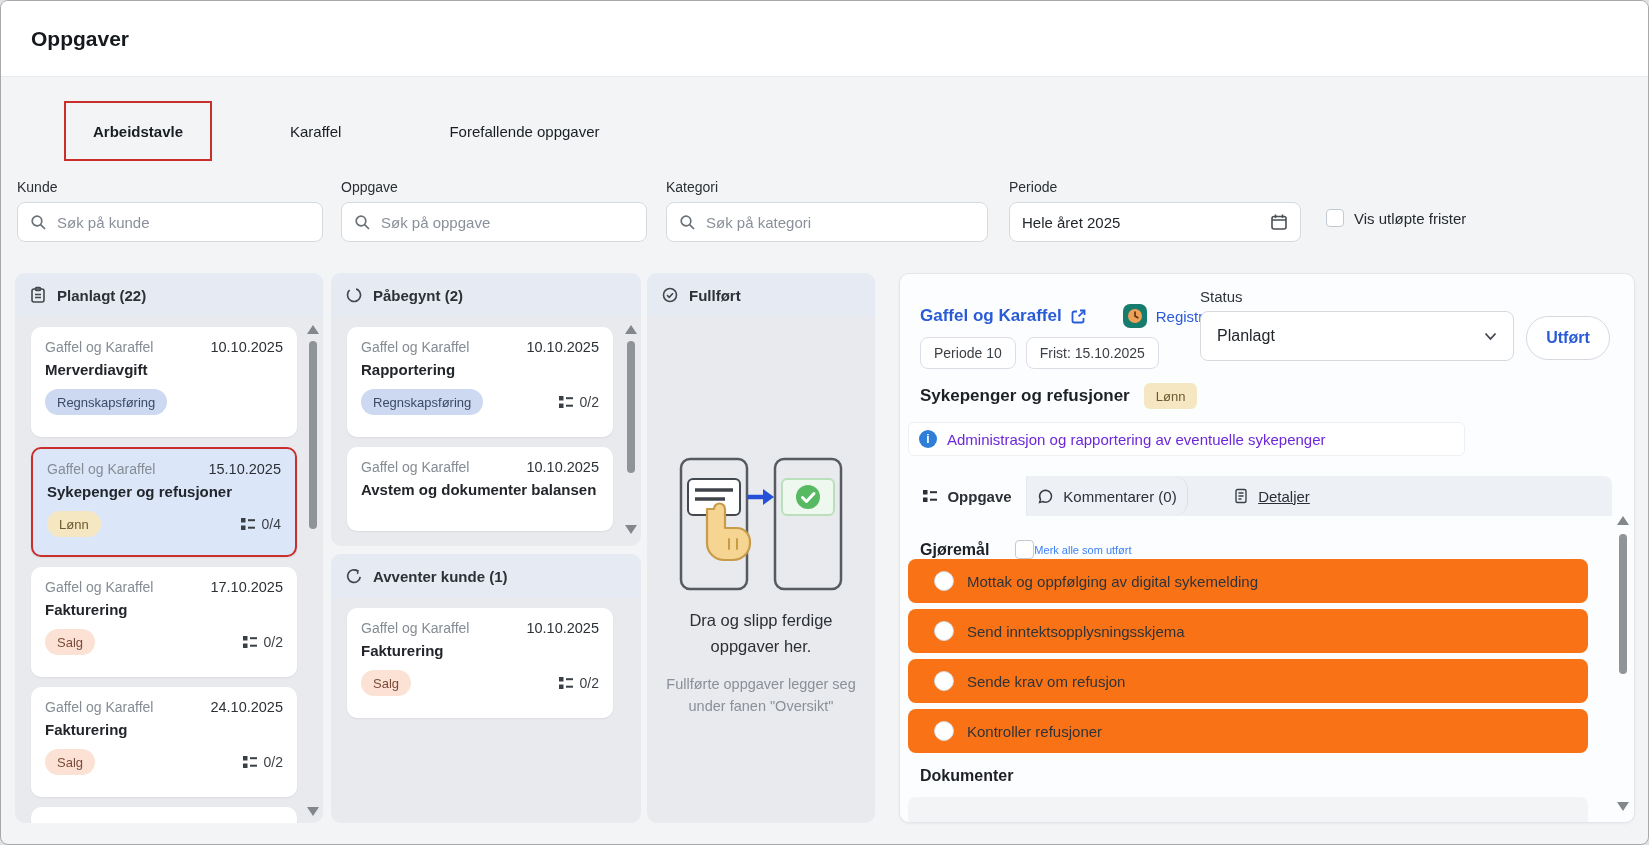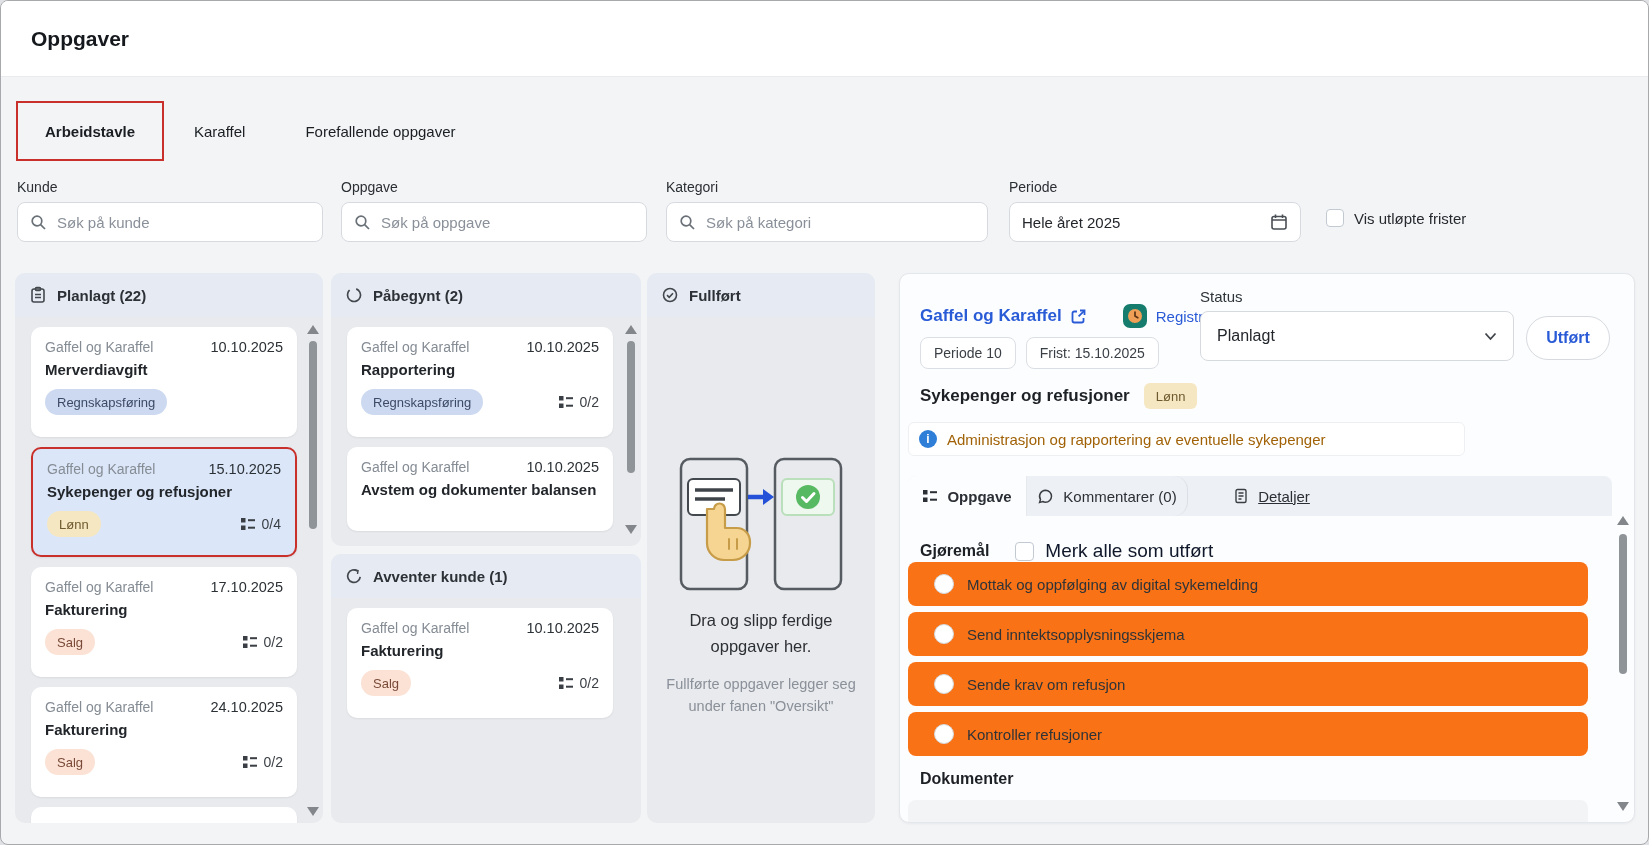--- a/index.html
+++ b/index.html
@@ -9,21 +9,21 @@
          border:1px solid #a7a9ac; border-radius:8px; overflow:hidden; }
 
   
   .header { position:absolute; top:0; left:0; right:0; height:76px; background:#fff;
             border-bottom:1px solid #e9ebee; }
   .page-title { position:absolute; left:30px; top:26px; font-size:21px; font-weight:bold; color:#15181c; }
 
   
   .main-tabs { position:absolute; top:100px; left:15px; height:60px; display:flex; align-items:stretch; }
   .main-tab { display:flex; align-items:center; justify-content:center; font-size:15px; color:#1a1e23;
-              padding:0 30px; cursor:pointer; }
+              padding:0 30px; cursor:pointer;margin-left:48px; }
   .main-tab.active { width:148px; padding:0; font-weight:bold; border:2px solid #c9302c; background:transparent; }
 
   
   .filter { position:absolute; top:178px; }
   .filter-label { font-size:14px; color:#2b2f34; margin-bottom:7px; }
   .search-box, .select-box { height:40px; background:#fff; border:1px solid #d6dadf; border-radius:8px;
                              display:flex; align-items:center; padding:0 12px; }
   .search-box svg { flex:none; margin-right:10px; }
   .s-input { border:none; outline:none; flex:1; font-size:15px; color:#23272c; background:transparent;
              font-family:"Liberation Sans",sans-serif; min-width:0; }
@@ -90,32 +90,32 @@
               display:flex; align-items:center; justify-content:center; cursor:pointer; }
   .d-pills { display:flex; gap:10px; margin:12px 20px 0; }
   .pill { height:32px; display:inline-flex; align-items:center; padding:12px 13px; background:#fff;
           border:1px solid #dbdfe5; border-radius:8px; font-size:14px; color:#3a3f45; }
   .d-title-row { display:flex; align-items:center; gap:14px; margin:14px 20px 0; }
   .d-title { font-size:17px; font-weight:bold; color:#1d2126; }
   .d-banner { margin:13px 8px 0; width:557px; height:34px; background:#fff; border:1px solid #edeff2;
               border-radius:6px; display:flex; align-items:center; padding:0 10px; gap:10px; }
   .info-ic { width:18px; height:18px; border-radius:50%; background:#2f7ed8; color:#fff; font-size:12px;
              font-weight:bold; display:flex; align-items:center; justify-content:center; flex:none; }
-  .d-banner-text { font-size:15px; color:#a16207; }
+  .d-banner-text { font-size:15px; color:#6d28d9; }
   .d-tabs { margin:20px 26px 0 8px; height:40px; width:704px; background:#edf0f4; border-radius:8px 8px 0 0;
             display:flex; }
   .d-tab { display:flex; align-items:center; justify-content:center; gap:9px; font-size:15px; color:#2c3036;
            cursor:pointer; border-right:1px solid #dadfe5; }
   .d-tab:nth-child(1){ width:119px; } .d-tab:nth-child(2){ width:161px;border-radius:14px; } .d-tab:nth-child(3){ width:167px; border-right:none;text-decoration:underline; }
   .d-tab.active { background:#fcfdfe; border-radius:8px 0 0 0; border-right:1px solid #e5e8ec; font-weight:bold; }
   .todo-head { display:flex; align-items:center; margin:24px 20px 0; }
   .todo-heading { font-size:16px; font-weight:bold; color:#1d2126; }
   .mark-all-chk { margin-left:26px; width:19px; height:19px; border:1px solid #c3c9d0; border-radius:4px;
                   background:#fff; appearance:none; -webkit-appearance:none; cursor:pointer; }
-  .mark-all-label { margin-left:11px; font-size:19px; color:#0f172a; }
+  .mark-all-label { font-size:11px; color:#3b82f6; }
   .todo-row { margin:0 46px 6px 8px; height:44px; background:#f97316; border-radius:8px; display:flex;
               align-items:center; cursor:pointer; }
   .todo-row:first-of-type { margin-top:12px; }
   .todo-circle { width:20px; height:20px; border-radius:50%; border:1px solid #d3d8de; background:#fff;
                  margin-left:26px; flex:none; cursor:pointer; }
   .todo-text { margin-left:13px; font-size:15px; color:#2f3338; }
   .docs-heading { margin:14px 20px 0; font-size:16px; font-weight:bold; color:#1d2126; }
   .partial-row { margin:12px 46px 0 8px; height:30px; background:#f2f4f6; border-radius:8px 8px 0 0; }
 
   svg { display:block; }

